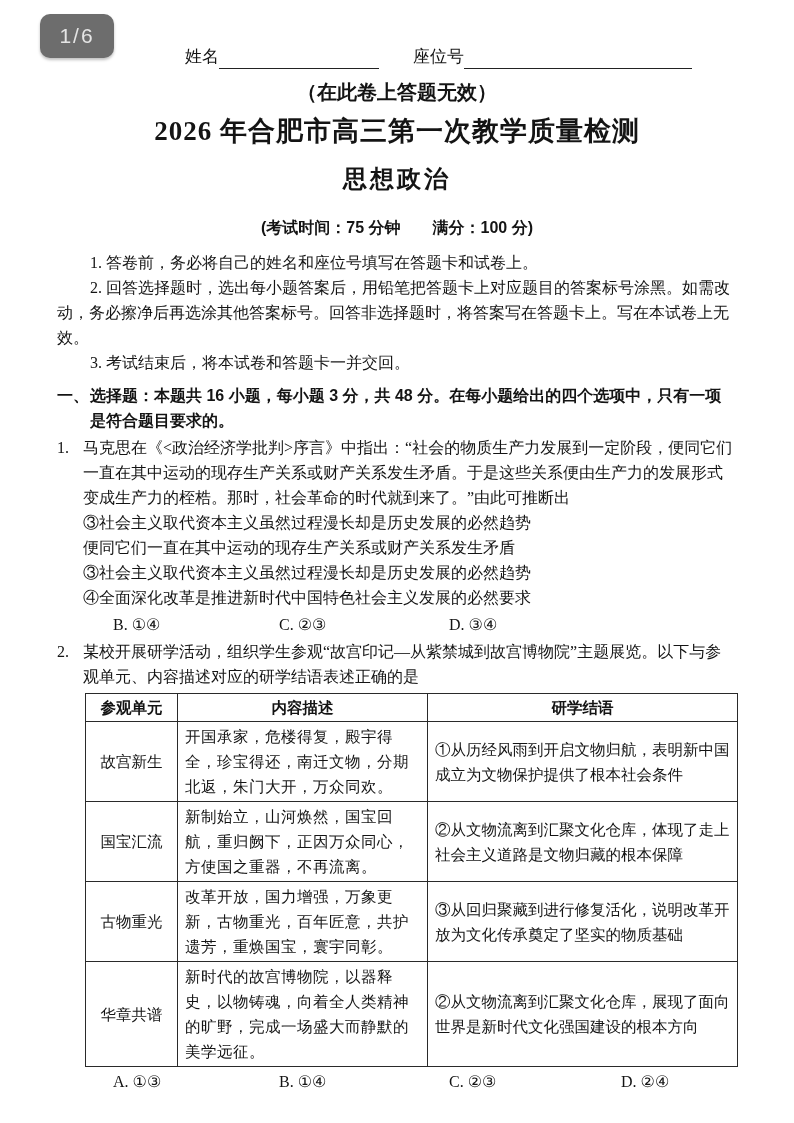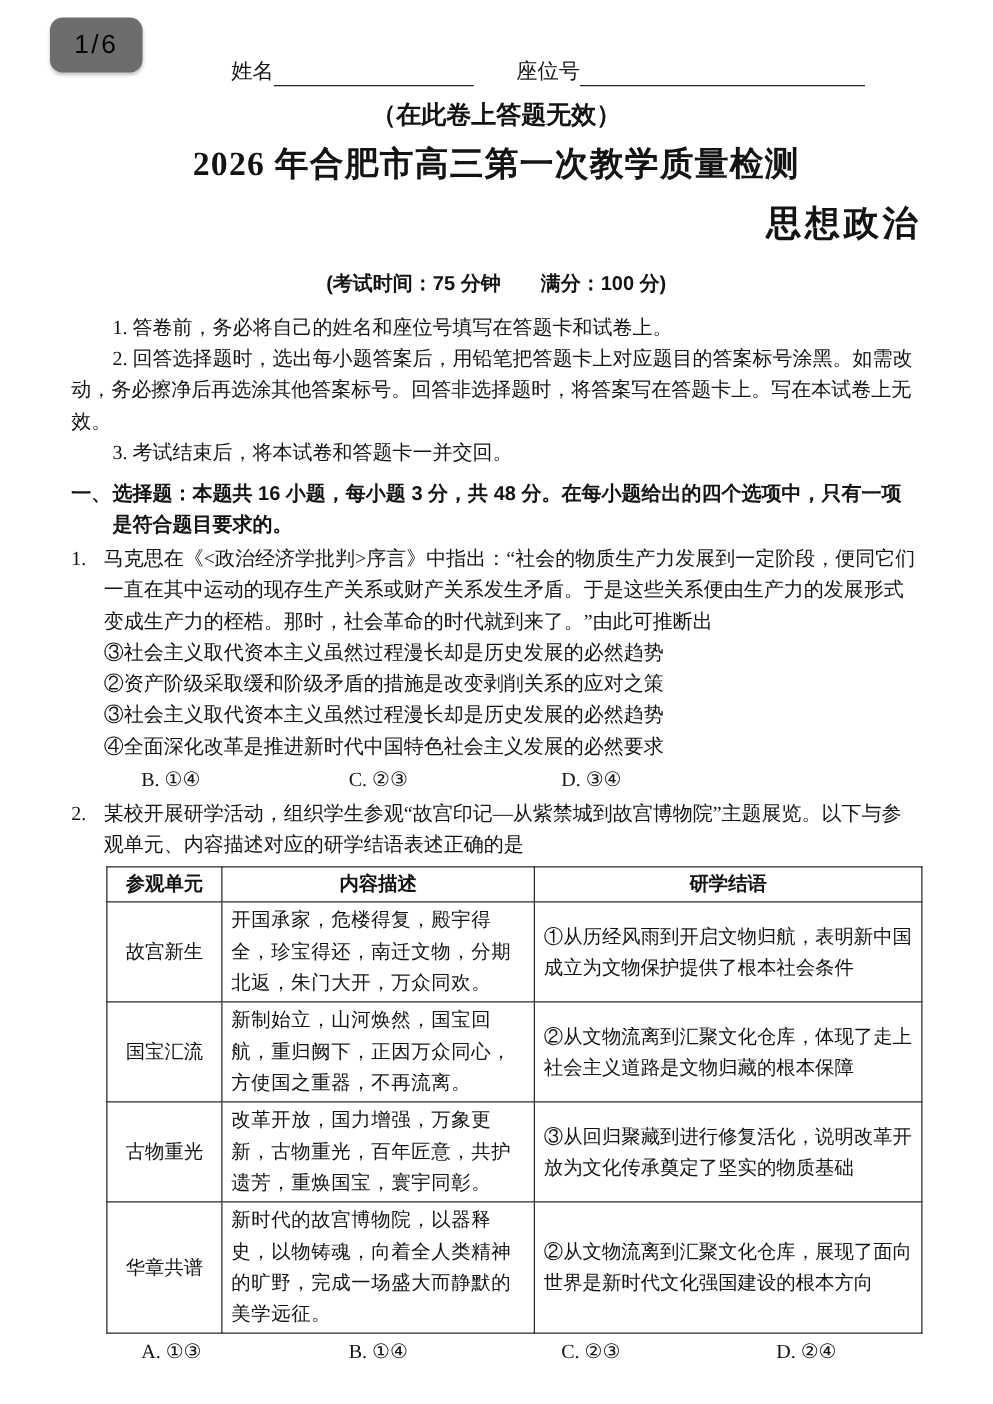--- a/index.html
+++ b/index.html
@@ -16,40 +16,40 @@
   .page {
     position:absolute; inset:0;
     padding:44px 57px 0 57px;
     box-sizing:border-box;
     font-size:16px; line-height:25px;
   }
   .page-badge {
     position:absolute; left:40px; top:14px;
     width:74px; height:44px;
     background:#6d6d6d; border-radius:10px;
-    color:#000000; font-size:21px;
+    color:#e5e5e5; font-size:21px;
     font-family:"Liberation Sans", sans-serif;
     display:flex; align-items:center; justify-content:center;
     letter-spacing:2px;
     box-shadow:0 2px 3px rgba(0,0,0,0.25);
   }
   .name-row {
     margin-left:128px; font-size:17px; height:26px;
     font-family:"Liberation Sans", sans-serif;
   }
   .blank {
     display:inline-block; border-bottom:1.6px solid #222;
     height:17px; vertical-align:bottom;
   }
   .blank.name { width:160px; }
   .blank.seat { width:228px; margin-right:0; }
   .seat-label { margin-left:34px; }
   .invalid-notice { text-align:center; font-size:20px; margin-top:10px; }
   .doc-title { text-align:center; font-size:27px; line-height:36px; margin-top:8px; letter-spacing:1px; }
-  .doc-subject { text-align:right; font-size:28px; line-height:44px; margin-top:8px; letter-spacing:3px; }
+  .doc-subject { text-align:center; font-size:24px; line-height:44px; margin-top:8px; letter-spacing:3px; }
   .exam-info { text-align:center; font-size:16px; margin-top:14px; }
   .notices { margin-top:10px; }
   .notice-item { text-indent:33px; }
   .section-heading { margin-top:8px; padding-left:33px; text-indent:-33px; font-size:16px; }
   .shn { display:inline-block; width:33px; text-indent:0; }
   .q { padding-left:26px; text-indent:-26px; margin-top:2px; }
   .qnum { display:inline-block; width:26px; text-indent:0; }
   .stmt { padding-left:26px; }
   .opts {
     display:grid;
@@ -101,21 +101,21 @@
   </div>
 
   <div class="section-heading sans bold">
     <span class="shn">一、</span><span>选择题：本题共 16 小题，每小题 3 分，共 48 分。在每小题给出的四个选项中，只有一项是符合题目要求的。</span>
   </div>
 
   <div class="q">
     <span class="qnum">1. </span><span>马克思在《&lt;政治经济学批判&gt;序言》中指出：“社会的物质生产力发展到一定阶段，便同它们一直在其中运动的现存生产关系或财产关系发生矛盾。于是这些关系便由生产力的发展形式变成生产力的桎梏。那时，社会革命的时代就到来了。”由此可推断出</span>
   </div>
   <div class="stmt">③社会主义取代资本主义虽然过程漫长却是历史发展的必然趋势</div>
-  <div class="stmt">②资产阶级采取缓和阶级矛盾的措施是改变剥削关系的应对之策</div>
+  <div class="stmt">便同它们一直在其中运动的现存生产关系或财产关系发生矛盾</div>
   <div class="stmt">③社会主义取代资本主义虽然过程漫长却是历史发展的必然趋势</div>
   <div class="stmt">④全面深化改革是推进新时代中国特色社会主义发展的必然要求</div>
   <div class="opts">
     <span>B. ①④</span>
     <span>C. ②③</span>
     <span>D. ③④</span>
   </div>
 
   <div class="q">
     <span class="qnum">2. </span><span>某校开展研学活动，组织学生参观“故宫印记—从紫禁城到故宫博物院”主题展览。以下与参观单元、内容描述对应的研学结语表述正确的是</span>

